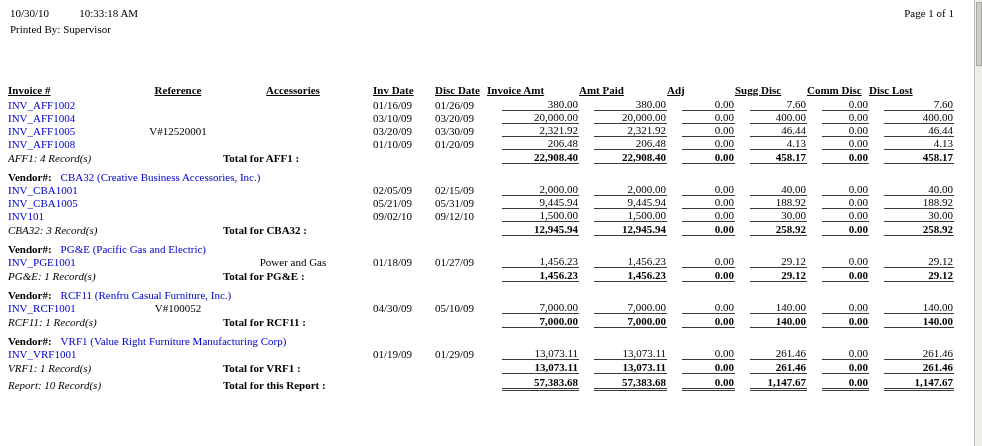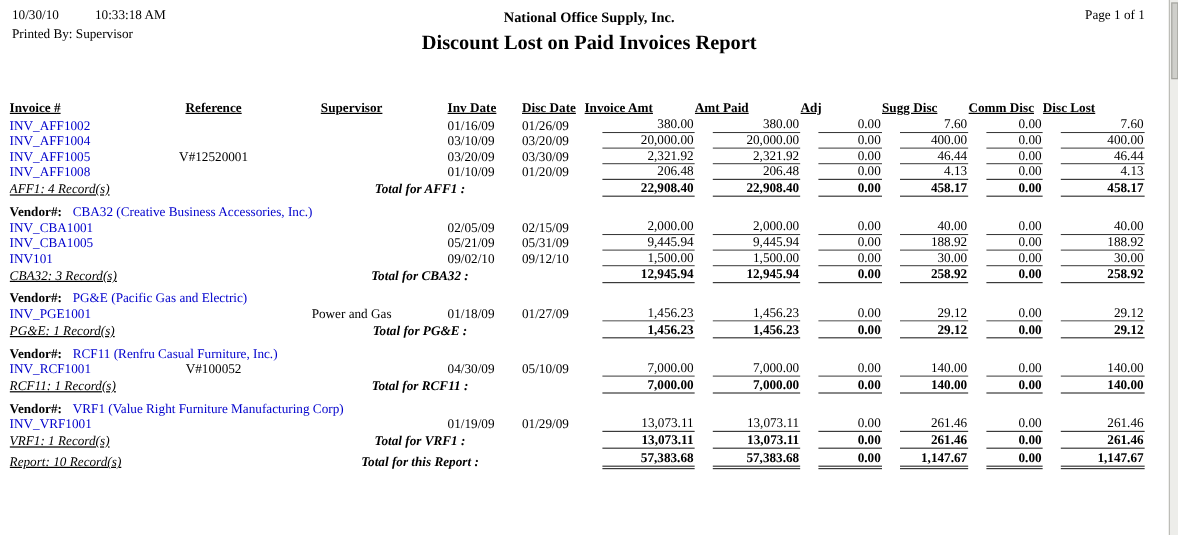--- a/index.html
+++ b/index.html
@@ -33,43 +33,39 @@
   .ar{text-align:left;padding-right:1px;}
   .dpad{padding-left:10px;}
   .num{text-align:right;}
   .u{display:block;margin-left:15px;border-bottom:1px solid var(--line);text-align:right;padding-right:1px;min-height:12px;}
   .u2{border-bottom:3px double var(--line);}
   .b{font-weight:bold;}
   .link{color:var(--link);text-decoration:none;cursor:pointer;}
   .vname{color:var(--link);cursor:pointer;}
   .vlabel{font-weight:bold;margin-right:9px;}
   tr.vendor td{padding-top:6px;}
-  .count{font-style:italic;text-decoration:underline;}
-  .tlabel{font-weight:bold;text-align:center;padding-right:10px;font-style:italic;}
+  .count{font-style:italic;}
+  .tlabel{font-weight:bold;text-align:left;padding-right:10px;}
   tr.total td{padding-top:1px;padding-bottom:1px;}
 
   
   .scrollbar{position:absolute;top:0;right:0;width:8px;height:446px;background:#ededea;border-left:1px solid #bdbdb8;box-sizing:border-box;}
   .scroll-thumb{position:absolute;top:2px;left:1px;width:6px;height:64px;background:#cfcfcb;border:1px solid #a6a6a1;box-sizing:border-box;}
 </style>
 </head>
 <body>
 
 <div class="page">
 
   <div class="hdr">
     <div class="hdr-left">
       <div class="row1">
         <span>10/30/10</span><span class="time">10:33:18 AM</span>
       </div>
       <div class="row2">Printed By: Supervisor</div>
-    </div>
-    <div class="hdr-center">
-      <div class="company">National Office Supply, Inc.</div>
-      <div class="title">Discount Lost on Paid Invoices Report</div>
     </div>
     <div class="hdr-right">Page 1 of 1</div>
   </div>
 
   <table class="rpt">
     <colgroup>
       <col style="width:125px">
         <col style="width:90px">
         <col style="width:140px">
       <col style="width:62px">
@@ -78,21 +74,21 @@
       <col style="width:88px">
         <col style="width:68px">
         <col style="width:72px">
       <col style="width:62px">
         <col style="width:85px">
     </colgroup>
     <thead>
       <tr>
         <th class="al">Invoice #</th>
         <th class="ac">Reference</th>
-        <th class="ac">Supervisor</th>
+        <th class="ac">Accessories</th>
         <th class="al dpad">Inv Date</th>
         <th class="al dpad">Disc Date</th>
         <th class="ar">Invoice Amt</th>
         <th class="ar">Amt Paid</th>
         <th class="ar">Adj</th>
         <th class="ar">Sugg Disc</th>
         <th class="ar">Comm Disc</th>
         <th class="ar">Disc Lost</th>
       </tr>
     </thead>

